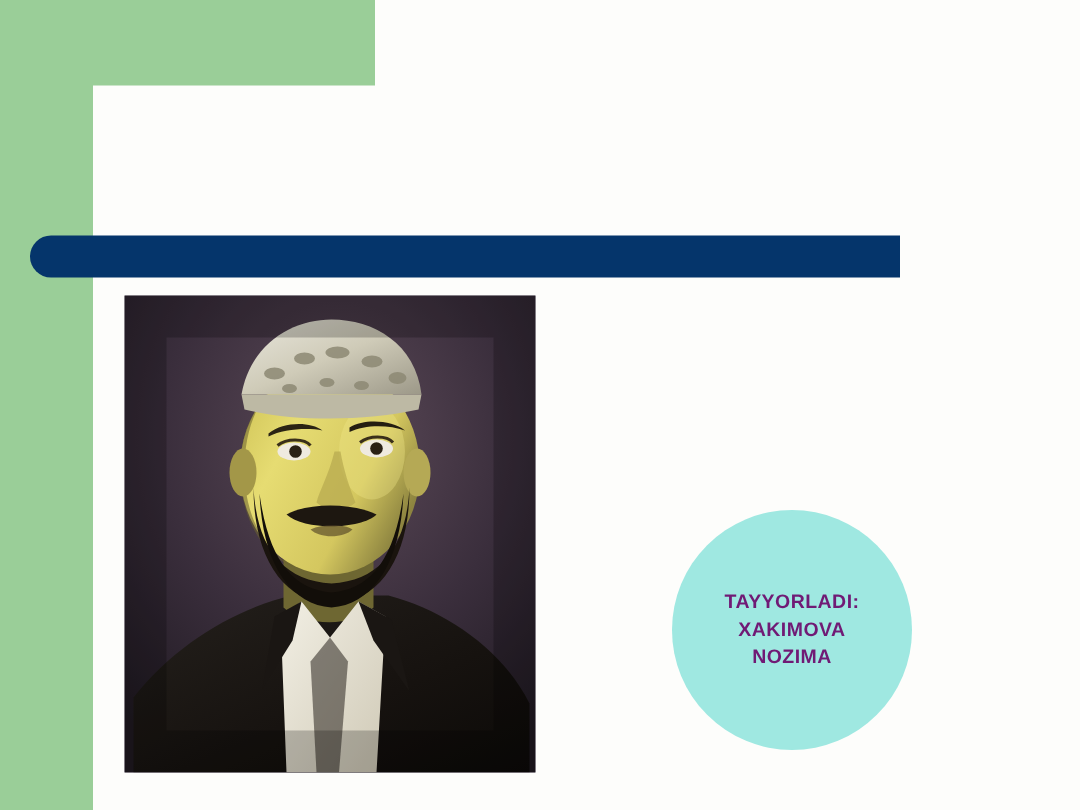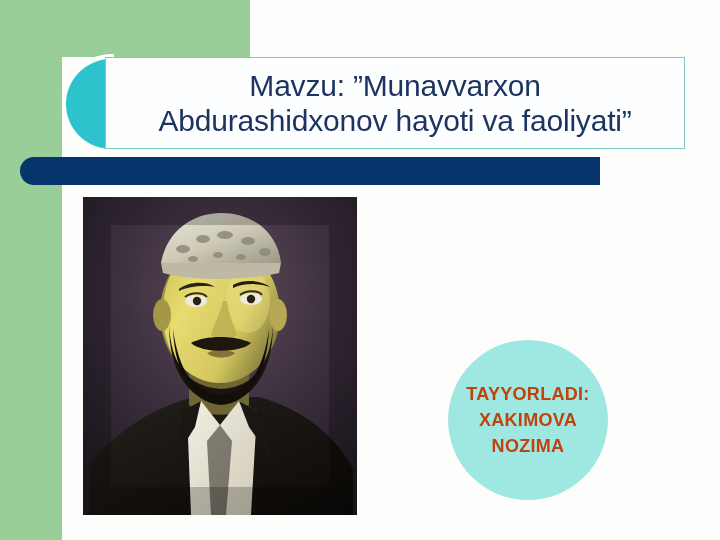--- a/index.html
+++ b/index.html
@@ -124,45 +124,37 @@
     top: 340px;
     width: 160px;
     height: 160px;
     border-radius: 50%;
     background: #9FE8E1;
     display: flex;
     align-items: center;
     justify-content: center;
   }
   .author-text {
-    color: #c2410c;
-    font-size: 18px;
+    color: #701a75;
+    font-size: 13px;
     font-weight: bold;
     line-height: 1.45;
     text-align: center;
     letter-spacing: 0.3px;
     white-space: pre-line;
   }
 </style>
 </head>
 <body>
 
 <div id="slide">
 
   <div class="green-top-block"></div>
   <div class="green-side-strip"></div>
 
-  <div class="title-band">
-    <div class="title-cap-halo"></div>
-    <div class="title-cap"></div>
-    <div class="title-box">
-      <div class="title-text">Mavzu: ”Munavvarxon
-Abdurashidxonov hayoti va faoliyati”</div>
-    </div>
-  </div>
 
   <div class="navy-bar"></div>
 
   <div class="portrait-frame">
     <svg class="portrait-svg" viewBox="0 0 274 318" preserveAspectRatio="none">
       <defs>
         <radialGradient id="bgGrad" cx="52%" cy="30%" r="78%">
           <stop offset="0%" stop-color="#5c4a58"></stop>
           <stop offset="55%" stop-color="#3a2e3c"></stop>
           <stop offset="100%" stop-color="#201a22"></stop>

